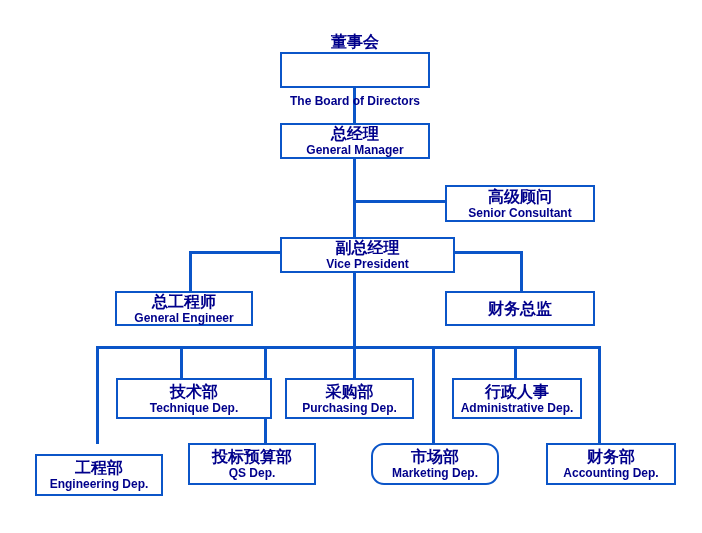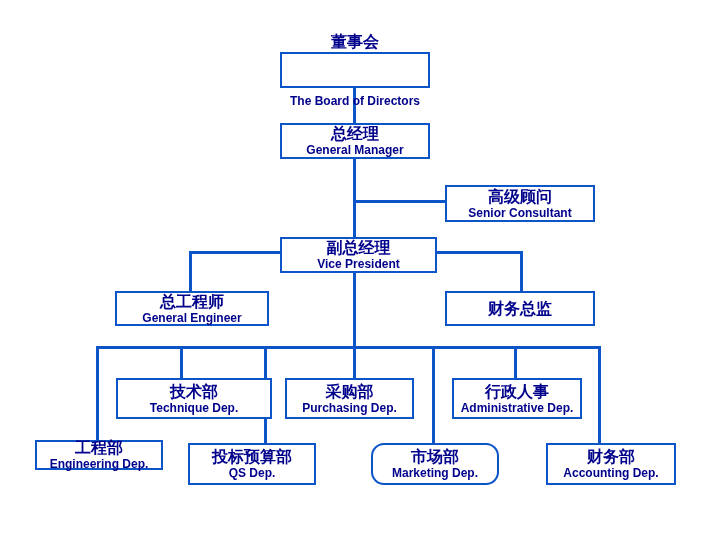--- a/index.html
+++ b/index.html
@@ -79,26 +79,26 @@
   <div class="node" style="left:280px; top:123px; width:150px; height:36px;">
     <div class="zh">总经理</div>
     <div class="en">General Manager</div>
   </div>
 
   <div class="node" style="left:445px; top:185px; width:150px; height:37px;">
     <div class="zh">高级顾问</div>
     <div class="en">Senior Consultant</div>
   </div>
 
-  <div class="node" style="left:280px; top:237px; width:157px; height:36px;">
+  <div class="node" style="left:280px; top:237px; width:175px; height:36px;">
     <div class="zh">副总经理</div>
     <div class="en">Vice President</div>
   </div>
 
-  <div class="node" style="left:115px; top:291px; width:154px; height:35px;">
+  <div class="node" style="left:115px; top:291px; width:138px; height:35px;">
     <div class="zh">总工程师</div>
     <div class="en">General Engineer</div>
   </div>
 
   <div class="node" style="left:445px; top:291px; width:150px; height:35px;">
     <div class="zh">财务总监</div>
   </div>
 
   <div class="node" style="left:116px; top:378px; width:156px; height:41px;">
     <div class="zh">技术部</div>
@@ -108,21 +108,21 @@
   <div class="node" style="left:285px; top:378px; width:129px; height:41px;">
     <div class="zh">采购部</div>
     <div class="en">Purchasing Dep.</div>
   </div>
 
   <div class="node" style="left:452px; top:378px; width:130px; height:41px;">
     <div class="zh">行政人事</div>
     <div class="en">Administrative Dep.</div>
   </div>
 
-  <div class="node" style="left:35px;  top:440px; width:128px; height:30px;">
+  <div class="node" style="left:35px;  top:454px; width:128px; height:42px;">
     <div class="zh">工程部</div>
     <div class="en">Engineering Dep.</div>
   </div>
 
   <div class="node" style="left:188px; top:443px; width:128px; height:42px;">
     <div class="zh">投标预算部</div>
     <div class="en">QS Dep.</div>
   </div>
 
   <div class="node" style="left:371px; top:443px; width:128px; height:42px;border-radius:13px;">

